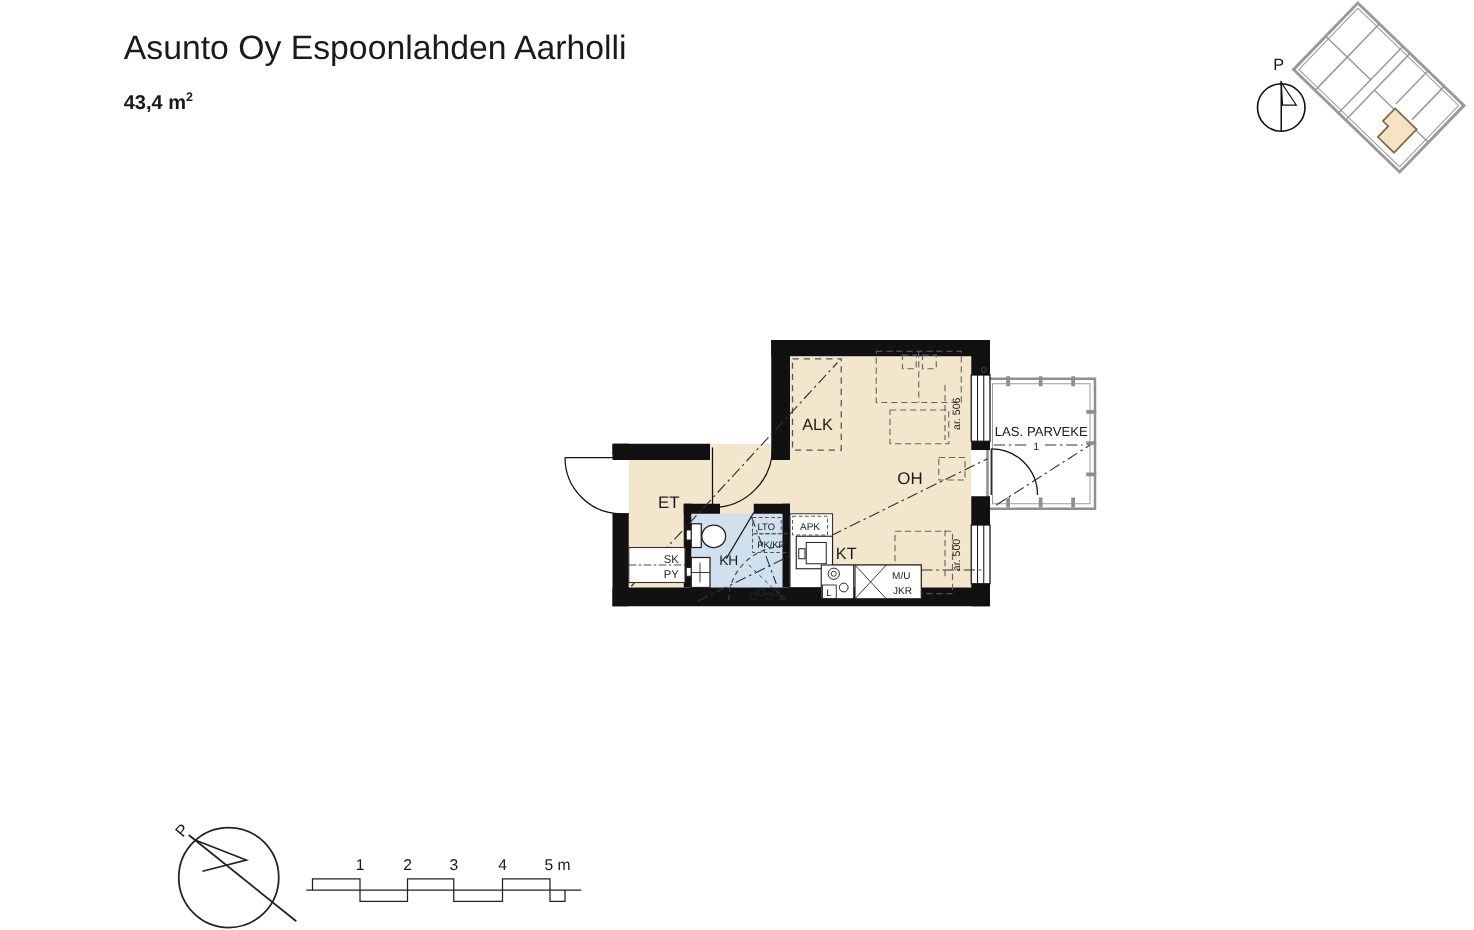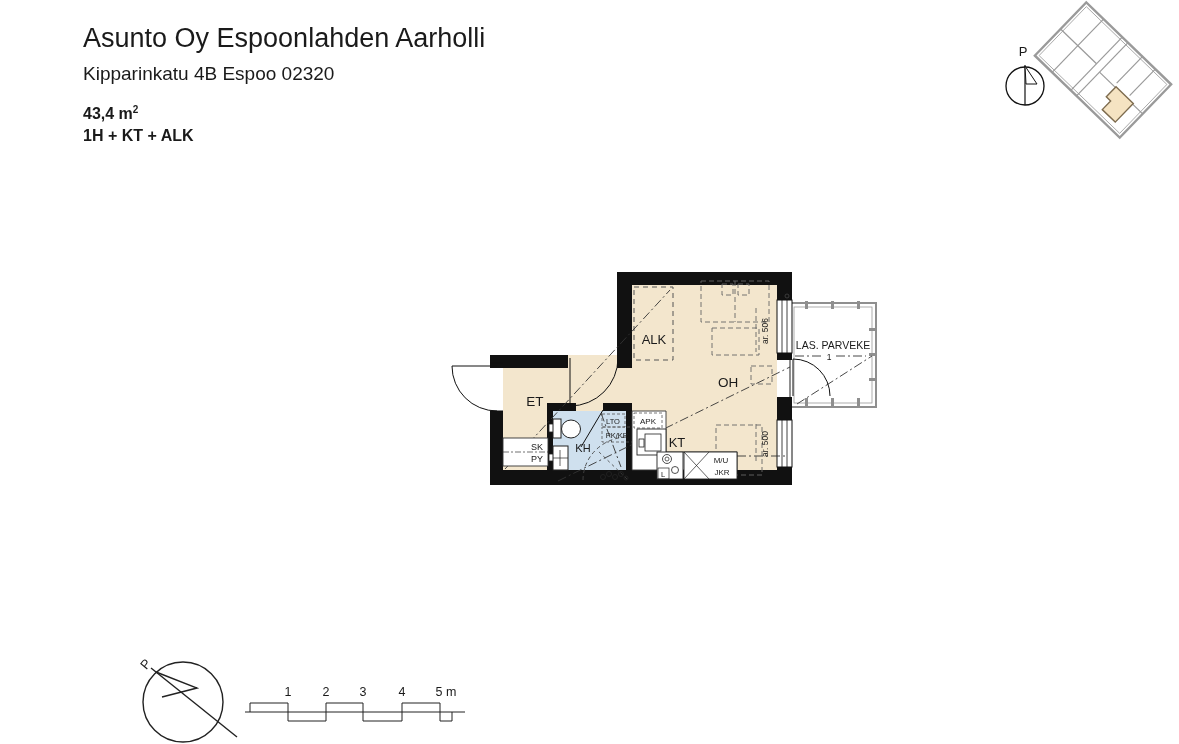--- a/index.html
+++ b/index.html
@@ -1,41 +1,39 @@
 <!DOCTYPE html>
 <html><head>
 <meta charset="utf-8">
 <style>
   html,body{margin:0;padding:0;background:#fff;}
   .page{position:relative;width:1179px;height:744px;background:#ffffff;
         font-family:"Liberation Sans",sans-serif;color:#1a1a1a;overflow:hidden;}
-  .title-block{position:absolute;left:83px;top:24px;}
+  .title-block{position:absolute;left:99px;top:24px;}
   .title-block h1{margin:0;font-size:27px;font-weight:400;line-height:1.1;}
   .address{font-size:19px;margin-top:9px;}
   .area{font-size:16px;font-weight:700;margin-top:19px;}
   .area sup{font-size:10px;}
   .layout-code{font-size:16px;font-weight:700;margin-top:4px;}
   .location-diagram{position:absolute;left:990px;top:0;width:195px;height:210px;}
   svg{position:absolute;overflow:visible;}
   svg text{font-family:"Liberation Sans",sans-serif;fill:#1a1a1a;}
   .plan-svg{left:440px;top:250px;}
   .compass-svg{left:120px;top:640px;}
   .scalebar-svg{left:238px;top:672px;}
   .locdia-svg{left:0;top:0;position:absolute;}
 </style>
 </head>
 <body>
 
 <div class="page">
 
   <header class="title-block">
     <h1>Asunto Oy Espoonlahden Aarholli</h1>
-    <div class="address">Kipparinkatu 4B Espoo 02320</div>
     <div class="area"><span>43,4 m</span><sup>2</sup></div>
-    <div class="layout-code">1H + KT + ALK</div>
   </header>
 
   <div class="location-diagram">
     <svg class="locdia-svg" width="195" height="210" viewBox="990 0 195 210">
       <g>
         <text x="1023" y="56" text-anchor="middle" font-size="13">P</text>
         <circle cx="1025" cy="86" r="19" fill="none" stroke="#111" stroke-width="1.3"></circle>
         <line x1="1025" y1="65" x2="1025" y2="105" stroke="#111" stroke-width="1.2"></line>
         <path d="M1025,66 L1037,84 L1026,84 Z" fill="#fff" stroke="#111" stroke-width="1"></path>
       </g>

